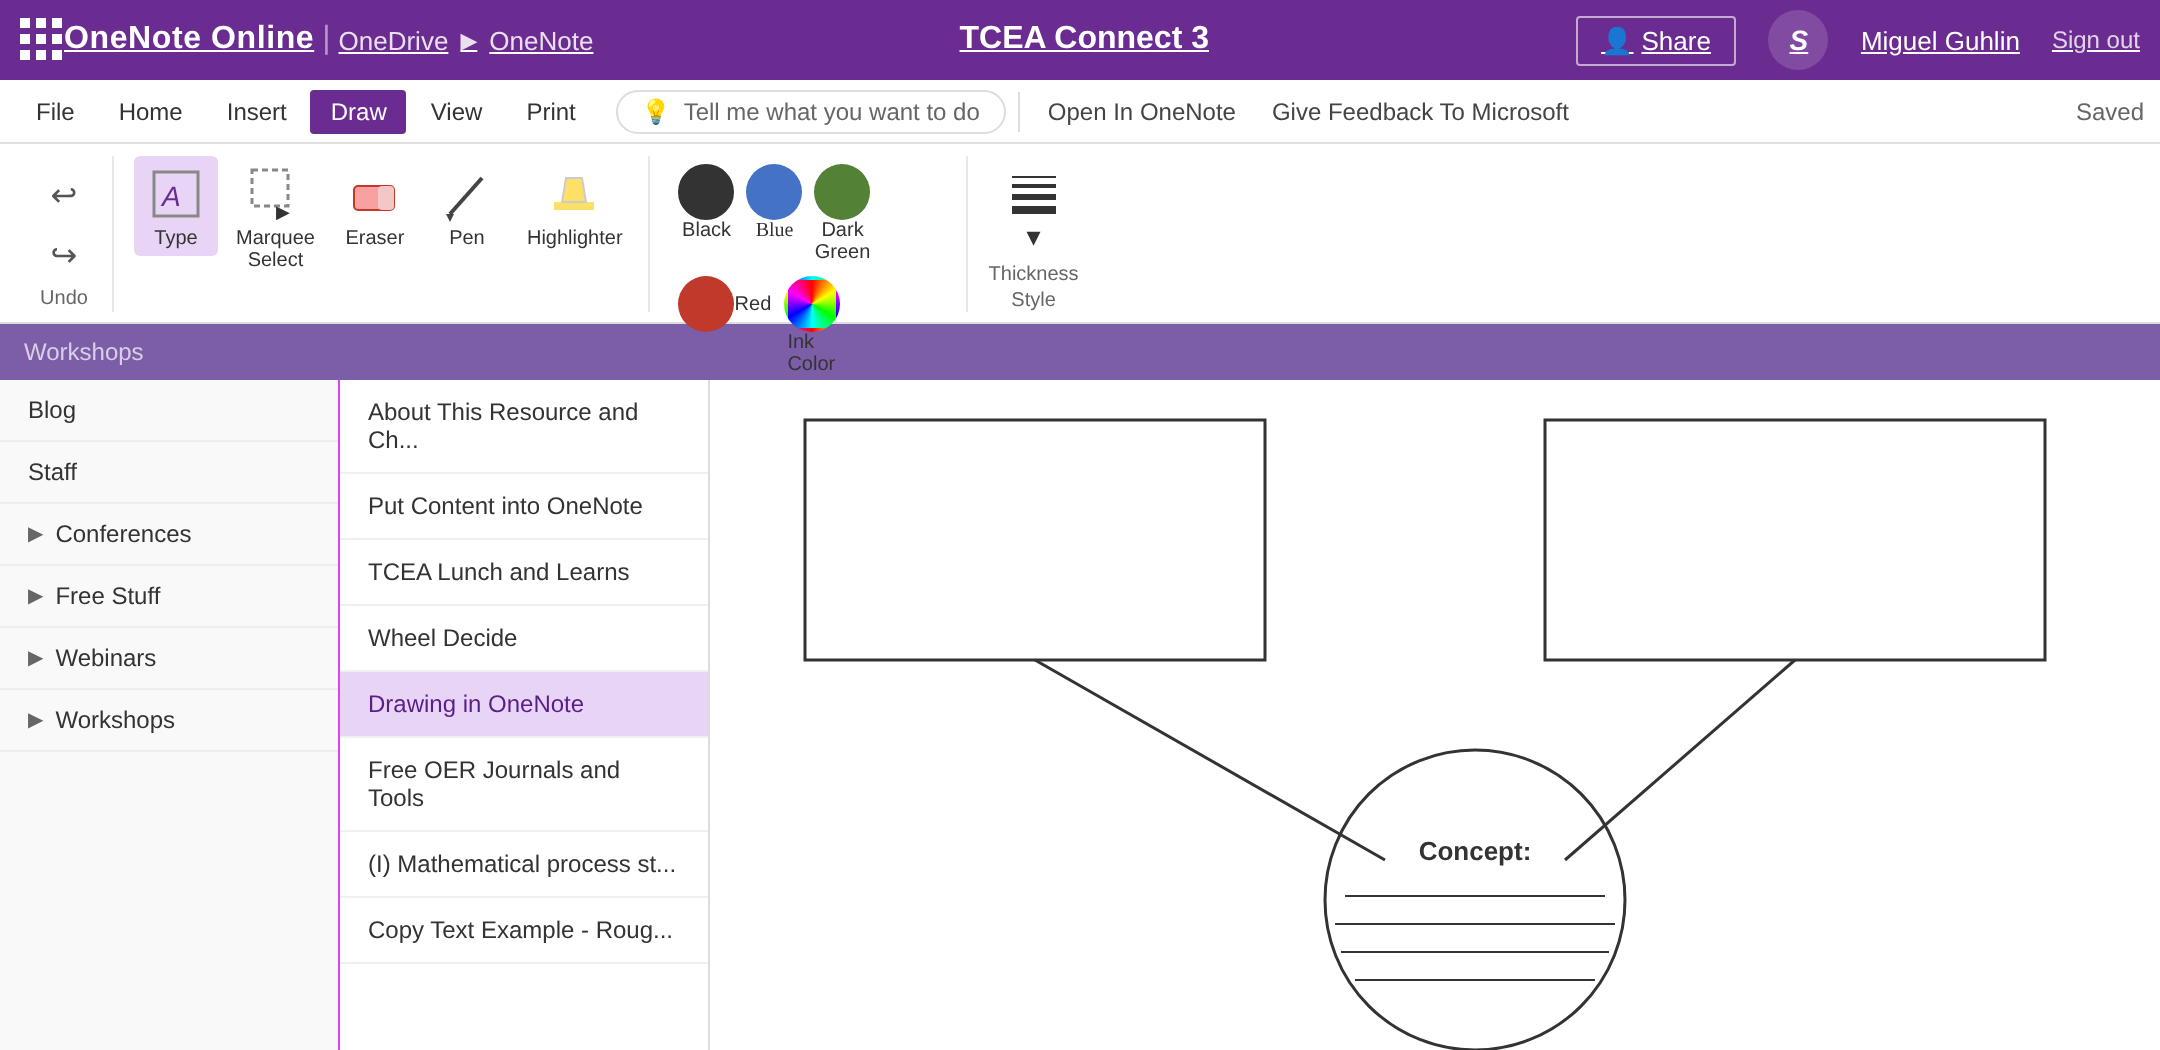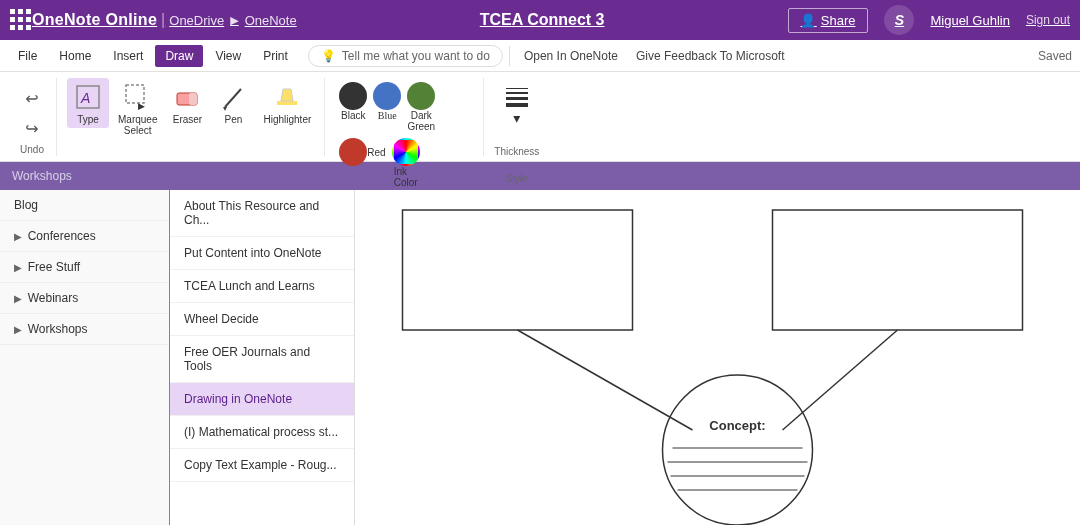--- a/index.html
+++ b/index.html
@@ -99,21 +99,21 @@
     }
     .ribbon-group {
       display: flex; flex-direction: column; align-items: center;
       border-right: 1px solid #e8e8e8; padding: 0 8px; height: 78px;
     }
     .ribbon-group:last-child { border-right: none; }
     .ribbon-items {
       display: flex; align-items: flex-start; gap: 4px; flex: 1;
     }
     .ribbon-label {
-      font-size: 10px; color: #666; margin-top: 16px; text-align: center;
+      font-size: 10px; color: #666; margin-top: 2px; text-align: center;
     }
     .ribbon-tool {
       display: flex; flex-direction: column; align-items: center;
       cursor: pointer; padding: 3px 5px; border-radius: 3px; min-width: 36px;
     }
     .ribbon-tool.active { background: #e8d5f5; }
     .ribbon-tool .tool-icon {
       width: 32px; height: 32px; display: flex; align-items: center; justify-content: center;
       font-size: 18px;
     }
@@ -347,20 +347,23 @@
   <span style="opacity:0.7;">Workshops</span>
 </div>
 
 <div class="main-content">
 
   <div class="sidebar">
     <div class="sidebar-item">
       <span>Blog</span>
     </div>
     <div class="sidebar-item">
+      <span>Staff</span>
+    </div>
+    <div class="sidebar-item">
       <span class="chevron">▶</span>
       <span>Conferences</span>
     </div>
     <div class="sidebar-item">
       <span class="chevron">▶</span>
       <span>Free Stuff</span>
     </div>
     <div class="sidebar-item">
       <span class="chevron">▶</span>
       <span>Webinars</span>
@@ -369,22 +372,22 @@
       <span class="chevron">▶</span>
       <span>Workshops</span>
     </div>
   </div>
 
   <div class="nav-panel">
     <div class="nav-item">About This Resource and Ch...</div>
     <div class="nav-item">Put Content into OneNote</div>
     <div class="nav-item">TCEA Lunch and Learns</div>
     <div class="nav-item">Wheel Decide</div>
+    <div class="nav-item active">Drawing in OneNote</div>
     <div class="nav-item">Free OER Journals and Tools</div>
-    <div class="nav-item active">Drawing in OneNote</div>
     <div class="nav-item">(I) Mathematical process st...</div>
     <div class="nav-item">Copy Text Example - Roug...</div>
   </div>
 
   <div class="canvas-area">
     <svg class="canvas-svg" viewBox="0 0 710 335" xmlns="http://www.w3.org/2000/svg">
 
       <rect x="40" y="20" width="230" height="120" fill="white" stroke="#333" stroke-width="1.5"></rect>
 
       <rect x="410" y="20" width="250" height="120" fill="white" stroke="#333" stroke-width="1.5"></rect>

